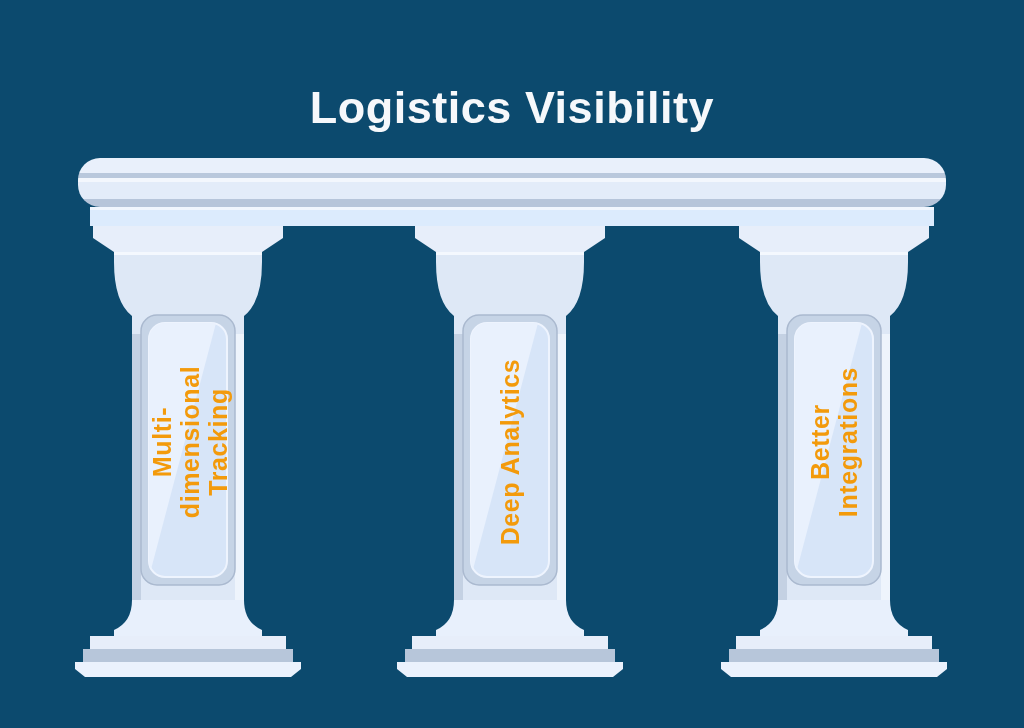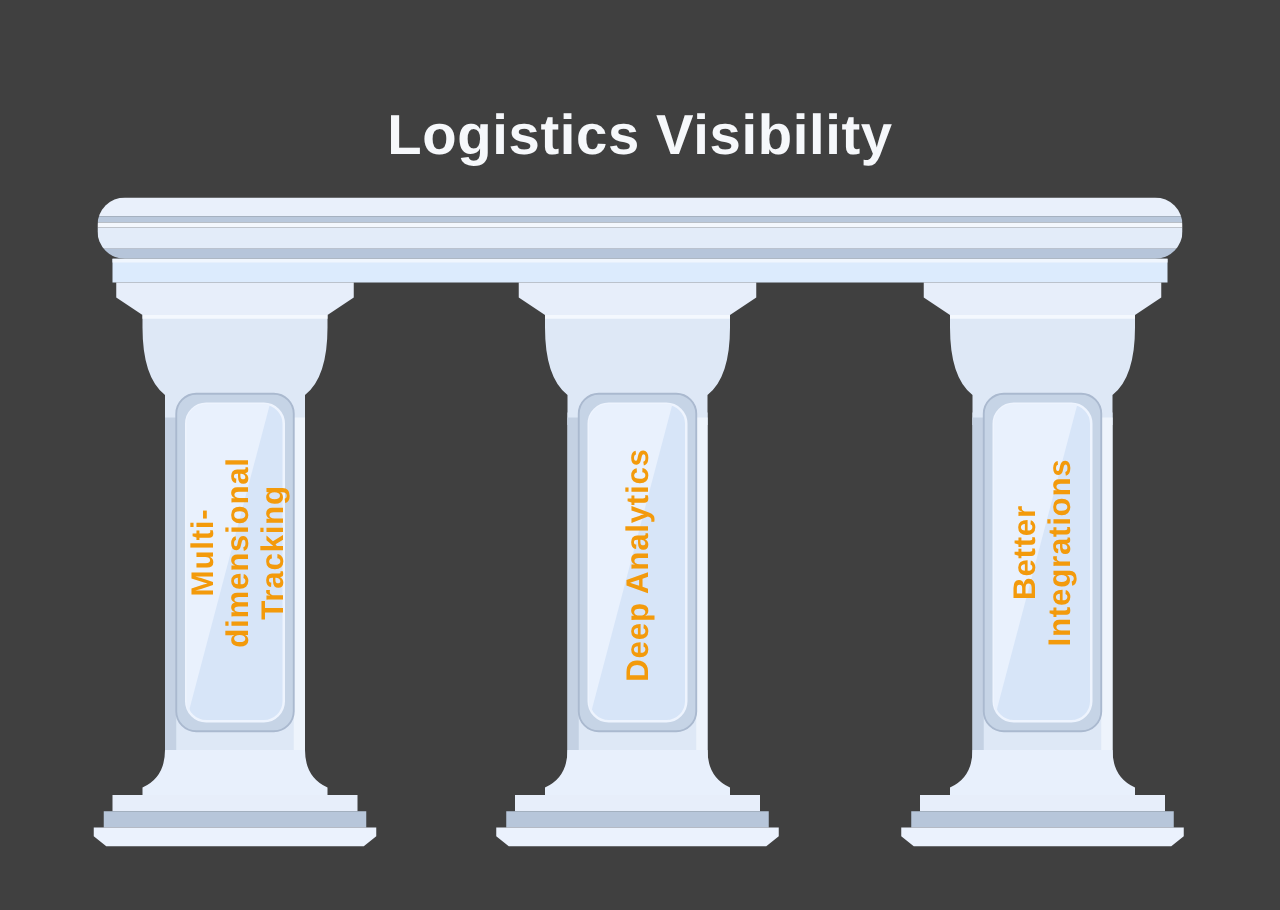--- a/index.html
+++ b/index.html
@@ -1,19 +1,19 @@
 <!DOCTYPE html>
 <html><head>
 <meta charset="utf-8">
 <style>
   html,body{margin:0;padding:0;}
   .stage{
     position:relative;
     width:1024px;height:728px;
-    background:#404040;
+    background:#0c4a6e;
     overflow:hidden;
     font-family:"Liberation Sans", sans-serif;
   }
   .title{
     position:absolute;
     top:82px;left:0;width:1024px;
     text-align:center;
     font-size:45px;
     font-weight:bold;
     letter-spacing:0.5px;

